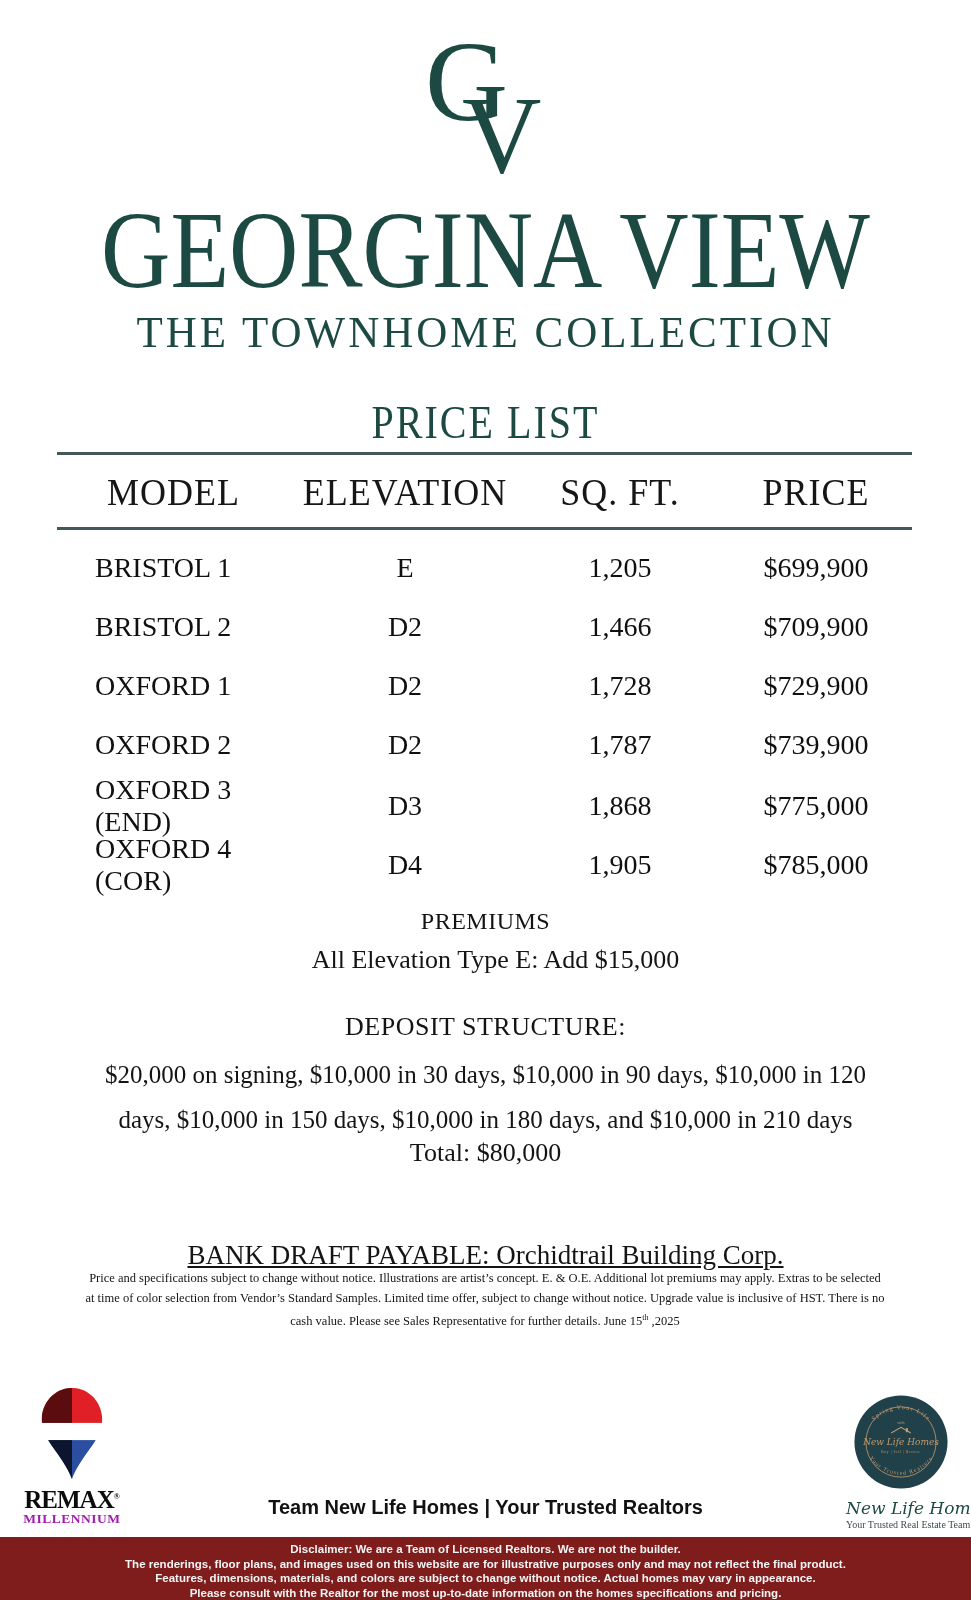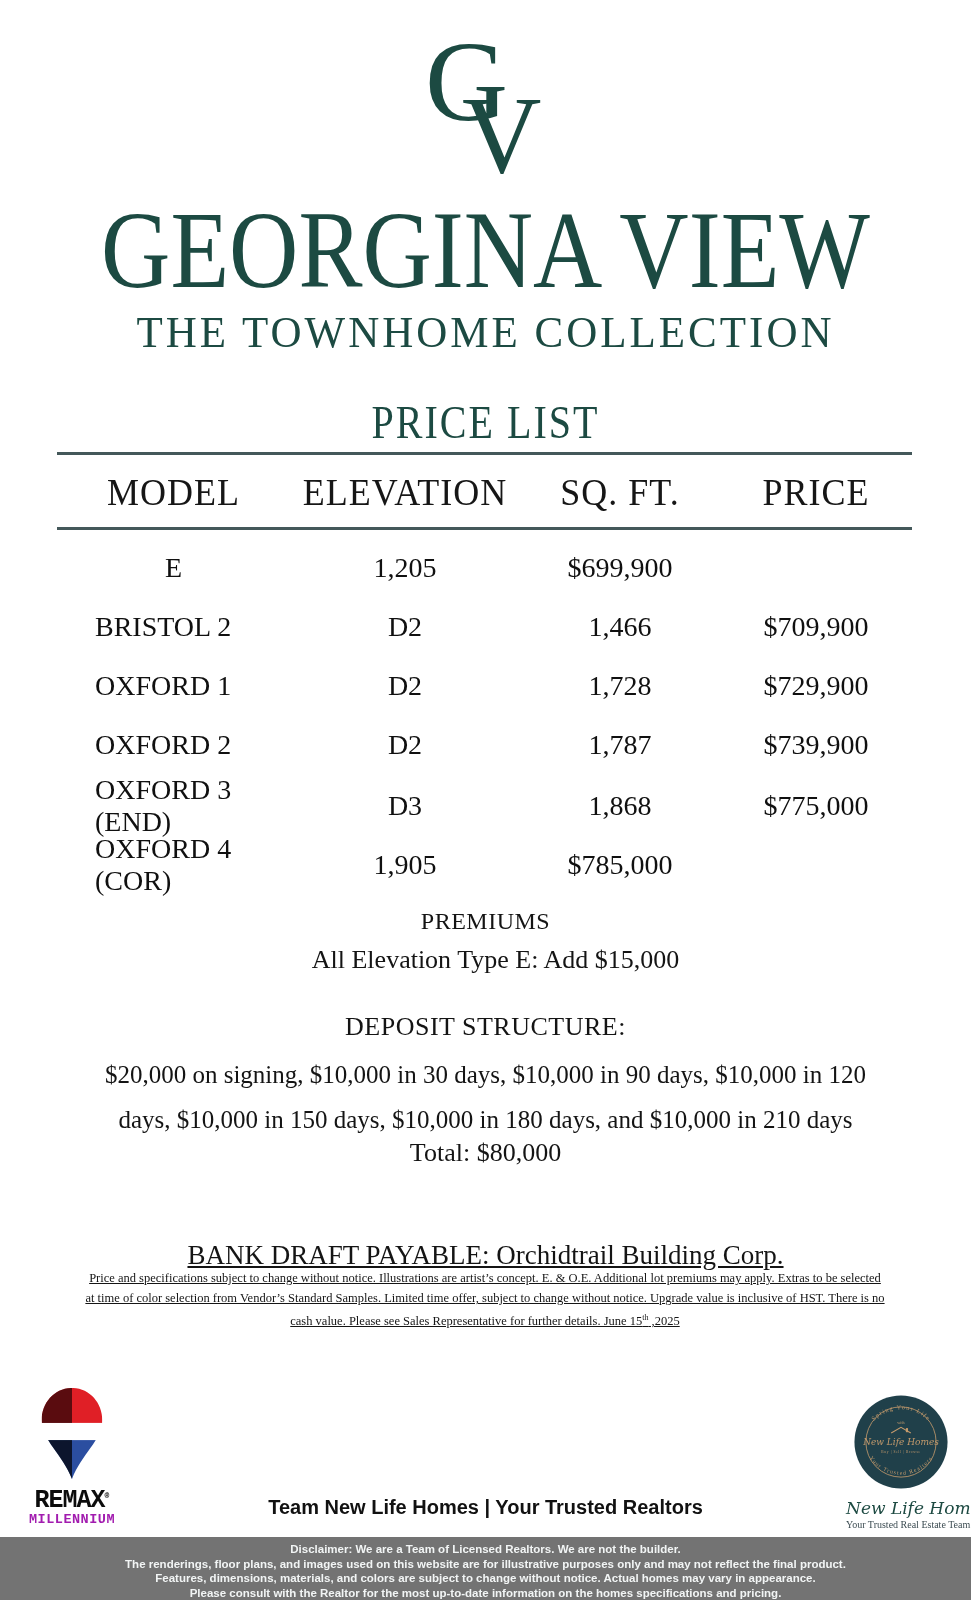--- a/index.html
+++ b/index.html
@@ -31,34 +31,34 @@
   .td.center{text-align:center;}
   
   .premiums{top:908px;left:0;width:100%;text-align:center;}
   .premiums .h{font-size:24px;letter-spacing:0.5px;}
   .premiums .l{font-size:26px;margin-top:10px;padding-left:20px;}
   .deposit{top:1012px;left:0;width:100%;text-align:center;}
   .deposit .h{font-size:26px;letter-spacing:0.5px;}
   .deposit .b{font-size:25px;width:812px;margin:10px auto 0;line-height:45px;}
   .total{top:1138px;left:0;width:100%;text-align:center;font-size:26px;}
   .bank{top:1240px;left:0;width:100%;text-align:center;font-size:27px;text-decoration:underline;}
-  .fineprint{top:1268px;left:85px;width:800px;text-align:center;font-size:12.5px;line-height:20px;color:#151515;text-decoration:underline;}
+  .fineprint{top:1268px;left:85px;width:800px;text-align:center;font-size:12.5px;line-height:20px;color:#151515;}
   .fineprint sup{font-size:8px;}
   
-  .remax{top:1386px;left:16px;width:112px;text-align:center;font-family:Liberation Mono, monospace;}
+  .remax{top:1386px;left:16px;width:112px;text-align:center;font-family:Liberation Serif, serif;}
   .remax-name{font-size:25px;font-weight:bold;letter-spacing:-1px;color:#0c0c0c;line-height:1.0;margin-top:2px;white-space:nowrap;}
   .remax-name sup{font-size:8px;letter-spacing:0;}
   .remax-sub{font-size:13.5px;font-weight:bold;letter-spacing:0.5px;color:#a21caf;line-height:1.1;}
   .team-line{top:1496px;left:0;width:100%;text-align:center;font-family:"Liberation Sans",sans-serif;
              font-weight:bold;font-size:20px;color:#111;}
   .nlh{top:1393px;left:846px;width:110px;text-align:center;}
   .nlh-script{font-family:"DejaVu Serif",serif;font-style:italic;font-size:17px;color:#1d4a42;margin-top:3px;white-space:nowrap;}
   .nlh-tag{font-size:10px;color:#3c4c52;margin-top:1px;white-space:nowrap;}
   
-  .bar{top:1537px;left:0;width:971px;height:63px;background:#737373;
+  .bar{top:1537px;left:0;width:971px;height:63px;background:#7f1d1d;
        font-family:"Liberation Sans",sans-serif;color:#f2f5f5;text-align:center;}
   .bar .line{font-size:11.5px;font-weight:bold;line-height:14.5px;}
   .bar .pad{height:5px;}
 </style>
 </head>
 <body>
 
 <div class="abs monogram">
   <span class="mono-g">G</span><span class="mono-v">V</span>
 </div>
@@ -71,20 +71,21 @@
   <div class="rule"></div>
   <div class="thead">
     <div class="th">MODEL</div>
     <div class="th">ELEVATION</div>
     <div class="th">SQ. FT.</div>
     <div class="th">PRICE</div>
   </div>
   <div class="rule"></div>
   <div class="tbody">
     <div class="trow">
+      <div class="td model">BRISTOL 1</div>
       <div class="td center">E</div>
       <div class="td center">1,205</div>
       <div class="td center">$699,900</div>
     </div>
     <div class="trow">
       <div class="td model">BRISTOL 2</div>
       <div class="td center">D2</div>
       <div class="td center">1,466</div>
       <div class="td center">$709,900</div>
     </div>
@@ -101,20 +102,21 @@
       <div class="td center">$739,900</div>
     </div>
     <div class="trow">
       <div class="td model">OXFORD 3 (END)</div>
       <div class="td center">D3</div>
       <div class="td center">1,868</div>
       <div class="td center">$775,000</div>
     </div>
     <div class="trow">
       <div class="td model">OXFORD 4 (COR)</div>
+      <div class="td center">D4</div>
       <div class="td center">1,905</div>
       <div class="td center">$785,000</div>
     </div>
   </div>
 </div>
 
 <div class="abs premiums">
   <div class="h">PREMIUMS</div>
   <div class="l">All Elevation Type E: Add $15,000</div>
 </div>

